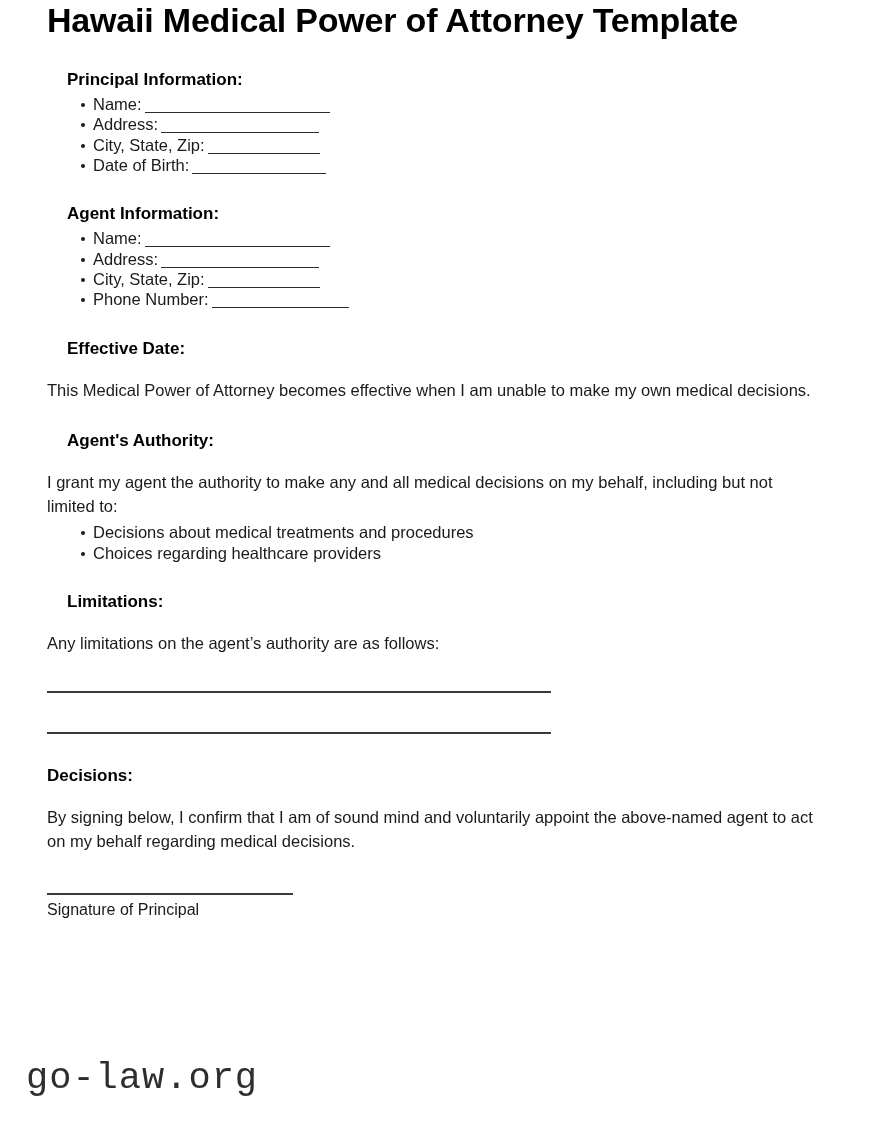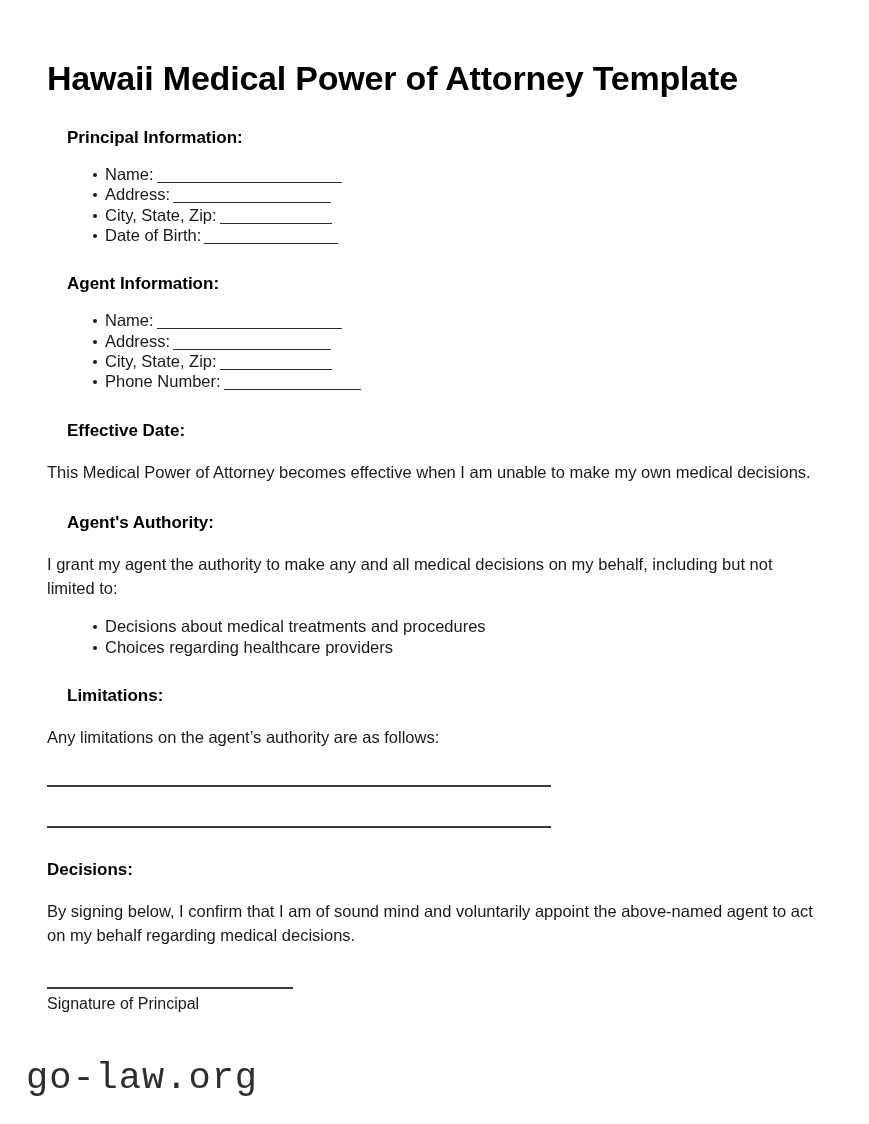--- a/index.html
+++ b/index.html
@@ -24,21 +24,20 @@
     width: 772px;
   }
 
   .doc-title {
     font-size: 34px;
     font-weight: bold;
     line-height: 1.21;
     letter-spacing: -0.2px;
     color: #000000;
     margin: 0;
-    padding-top: 58px;
     max-width: 700px;
   }
 
   .para {
     font-size: 16.5px;
     line-height: 1.47;
     color: #1a1a1a;
     margin: 0;
   }
   .intro {
@@ -54,21 +53,21 @@
   }
 
   
   .sp-head-top   { margin-top: 29px; margin-left: 20px; }
   .sp-para-top   { margin-top: 19px; }
   .sp-list-top   { margin-top: 14px; }
   .sp-list-top-2 { margin-top: 13px; }
 
   ul.fields, ul.plain {
     list-style: none;
-    margin: 16px;
+    margin: 4px;
     padding: 0;
   }
   ul.fields li, ul.plain li {
     position: relative;
     font-size: 16.5px;
     line-height: 20.3px;
     color: #1a1a1a;
     padding-left: 42px;
     white-space: nowrap;
   }

